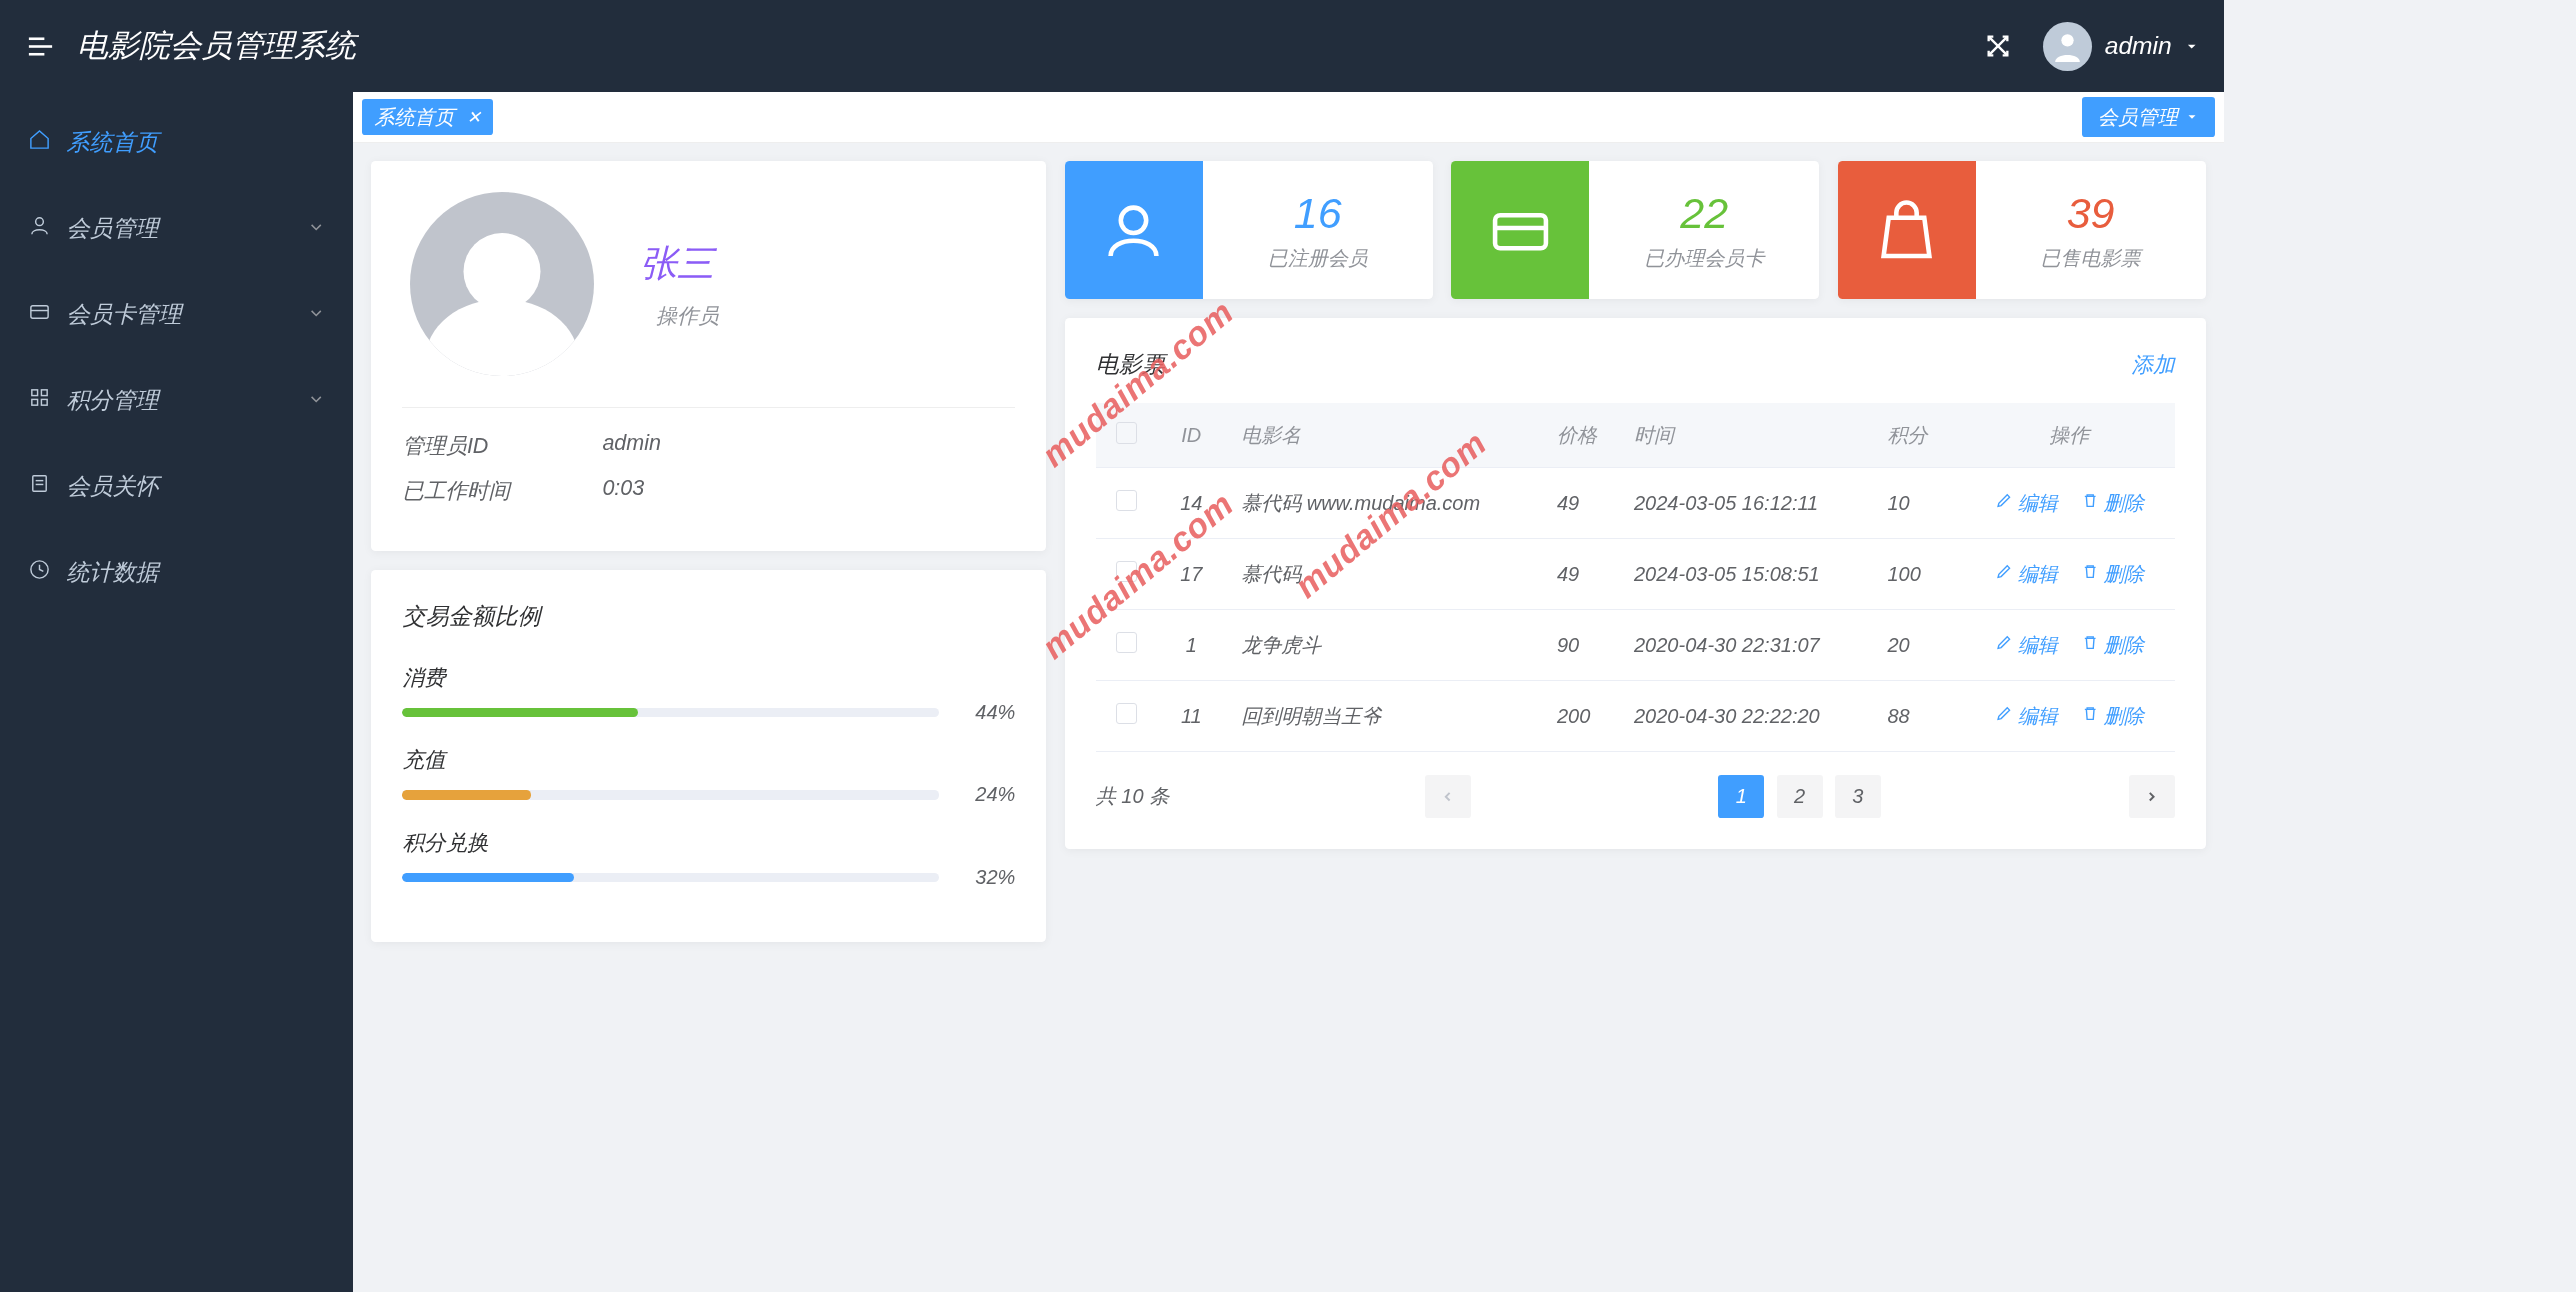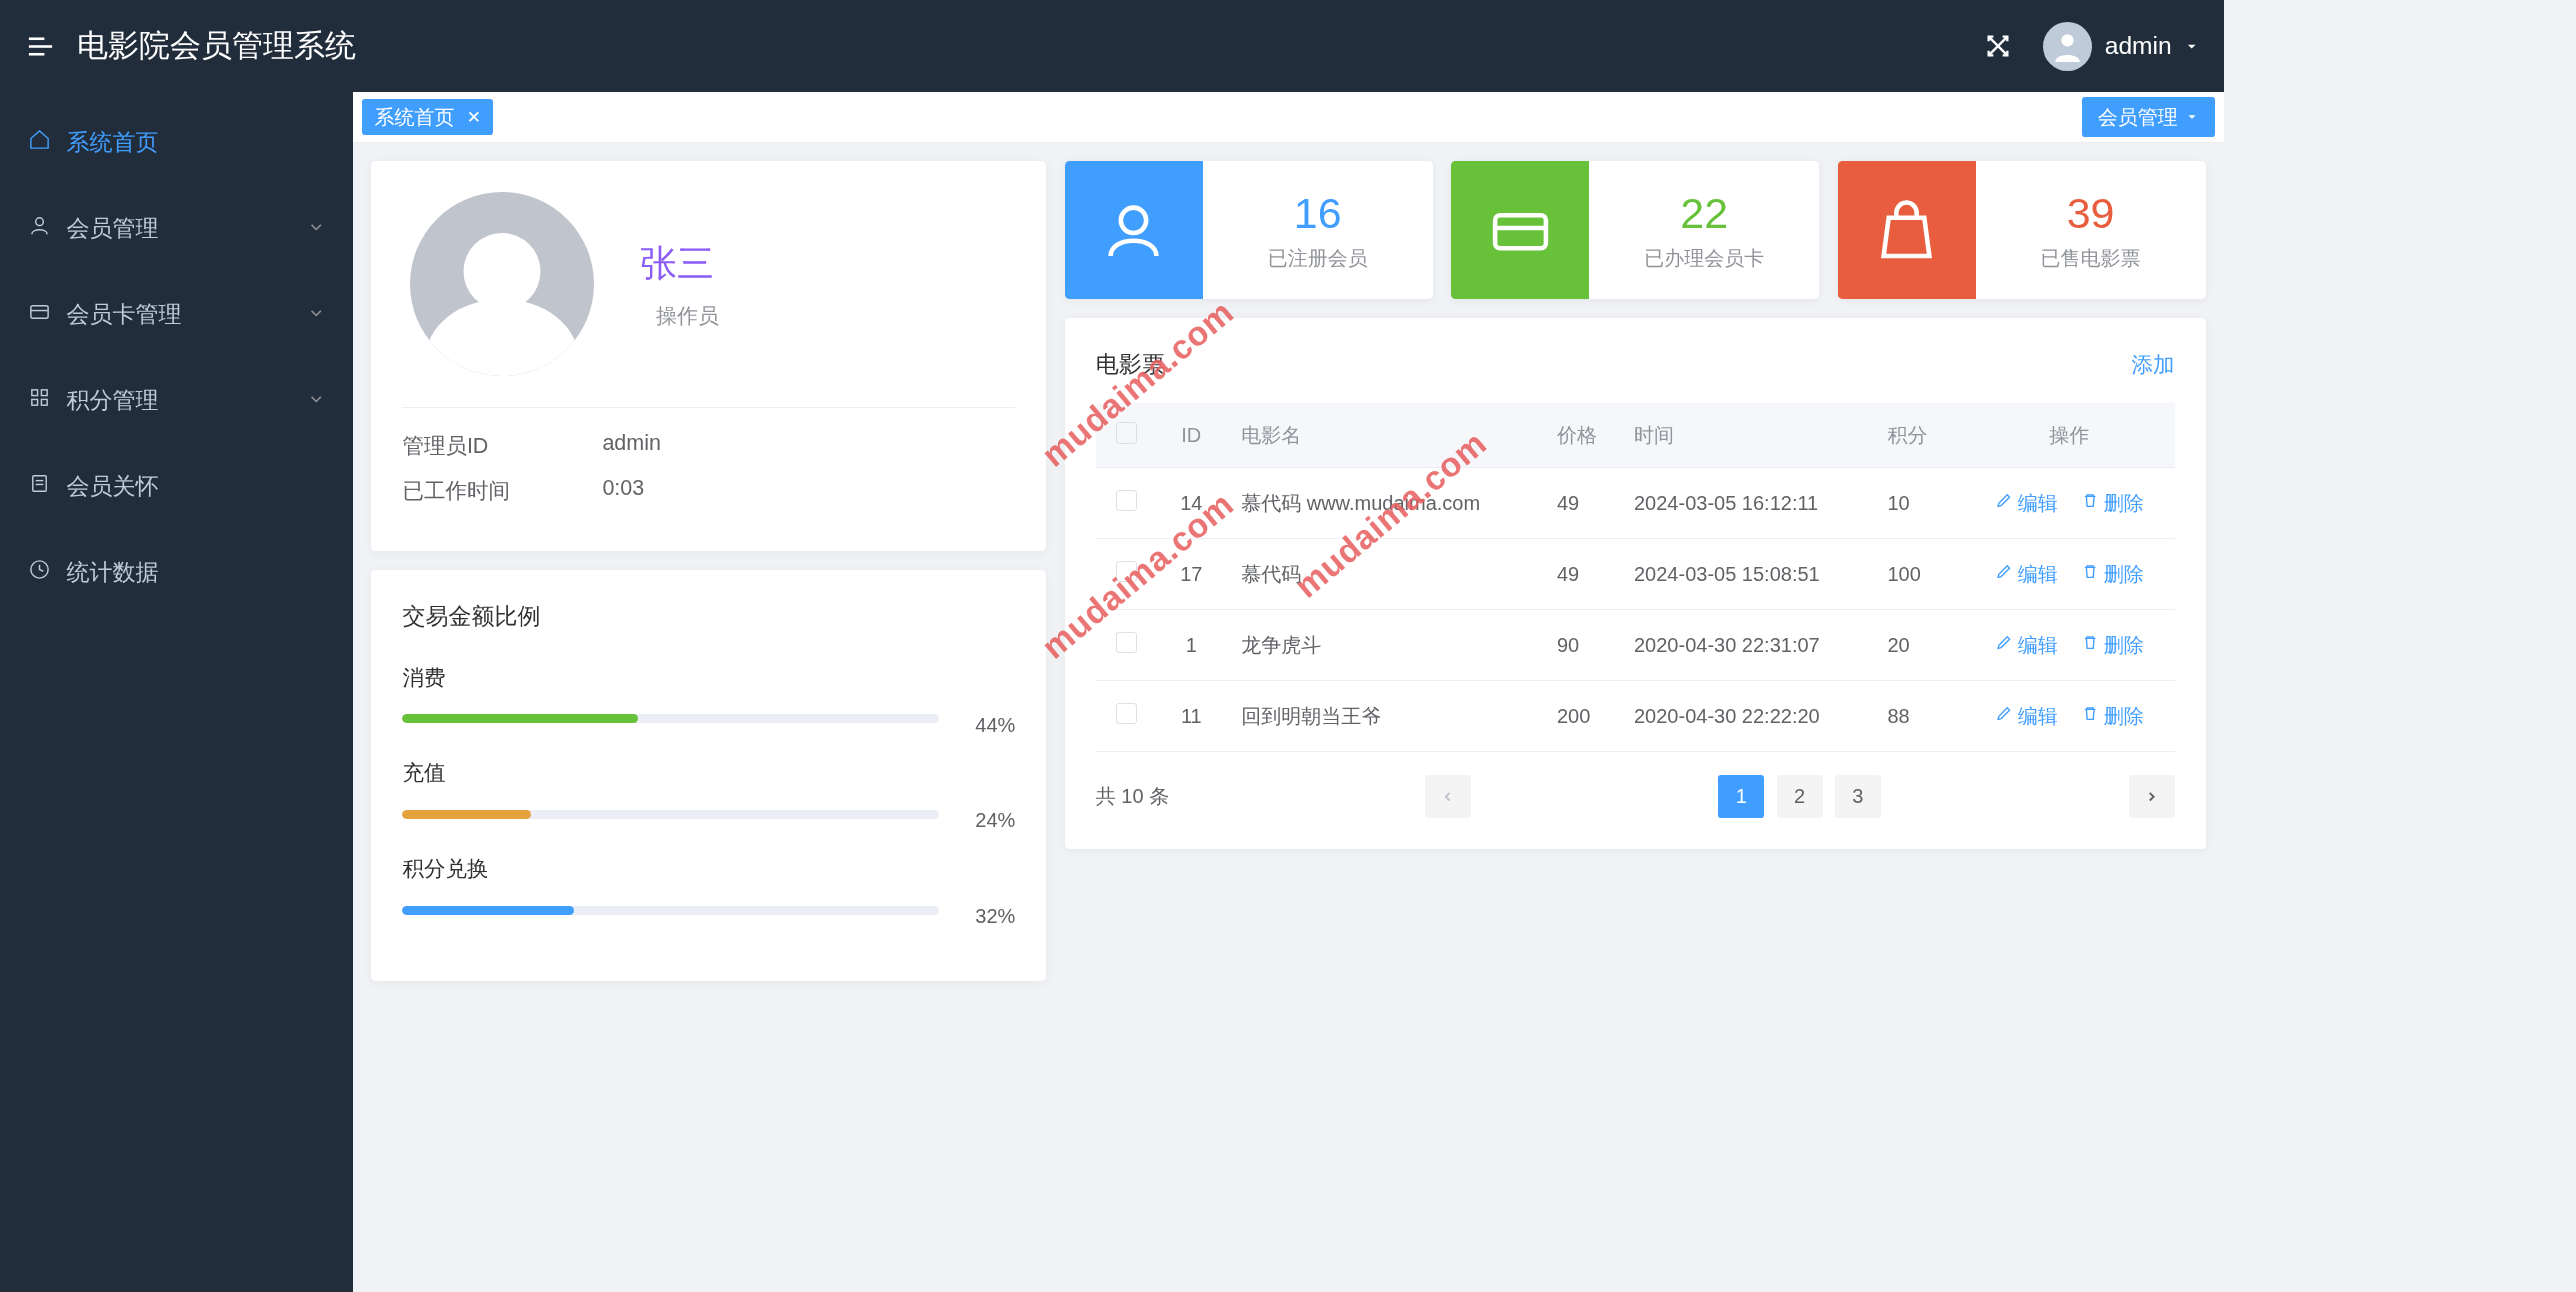--- a/index.html
+++ b/index.html
@@ -1,17 +1,17 @@
 <!DOCTYPE html>
 <html style="font-size:12.3px"><head>
 <meta charset="utf-8">
 <style>
 * { margin: 0; padding: 0; box-sizing: border-box; }
 body { font-family: -apple-system, BlinkMacSystemFont, "Segoe UI", "PingFang SC", "Microsoft YaHei", sans-serif; background: #f0f2f5; font-size: 10.7px; color: #606266; }
-.container { width: 2224px; height: 1293px; transform-origin: top left; position: relative; }
+.container { width: 2224px; height: 1293px; transform-origin: top left; position: relative; font-style: italic; }
 
 .header { height: 92px; width: 100%; background: #222d3c; display: flex; align-items: center; padding: 0 24.6px; color: #fff; }
 .menu-toggle { cursor: pointer; margin-right: 21.5px; }
 .app-title { font-size: 31px; font-weight: 400; flex: 0 0 auto; }
 .header-right { margin-left: auto; display: flex; align-items: center; gap: 31px; }
 .fullscreen-icon { cursor: pointer; }
 .avatar { width: 49px; height: 49px; border-radius: 50%; background: #bfcbd9; display: flex; align-items: center; justify-content: center; }
 .user-dropdown { display: flex; align-items: center; gap: 12.3px; cursor: pointer; font-size: 24.6px; }
 
 .sidebar { position: absolute; top: 92px; left: 0; width: 353px; height: calc(100% - 92px); background: #222d3c; color: #fff; padding-top: 7.7px; }
@@ -40,21 +40,21 @@
 .info-row { display: flex; margin-bottom: 15.4px; }
 .info-label { width: 200px; }
 
 .progress-card { padding: 31px; }
 .progress-title { font-size: 23px; color: #303133; margin-bottom: 31px; }
 .progress-item { margin-bottom: 21.5px; }
 .progress-label { font-size: 21.5px; margin-bottom: 9.2px; color: #303133; }
 .progress-wrap { display: flex; align-items: center; gap: 15.4px; }
 .progress-bar { flex: 1; height: 9.2px; background: #ebeef5; border-radius: 4.6px; overflow: hidden; }
 .progress-fill { height: 100%; border-radius: 4.6px; }
-.progress-pct { font-size: 20px; color: #606266; width: 61px; text-align: right; margin-top: 13px; }
+.progress-pct { font-size: 20px; color: #606266; width: 61px; text-align: right; }
 
 .stats-row { display: flex; gap: 18.4px; }
 .stat-card { flex: 1; background: #fff; border-radius: 4.6px; display: flex; height: 138px; overflow: hidden; box-shadow: 0 1.5px 9.2px rgba(0,0,0,0.05); }
 .stat-icon { width: 138px; display: flex; align-items: center; justify-content: center; }
 .stat-body { flex: 1; display: flex; flex-direction: column; align-items: center; justify-content: center; }
 .stat-num { font-size: 43px; font-weight: 500; }
 .stat-label { font-size: 20px; color: #909399; margin-top: 7.7px; }
 
 .table-card { padding: 31px; }
 .table-header { display: flex; align-items: center; justify-content: space-between; margin-bottom: 23px; }

